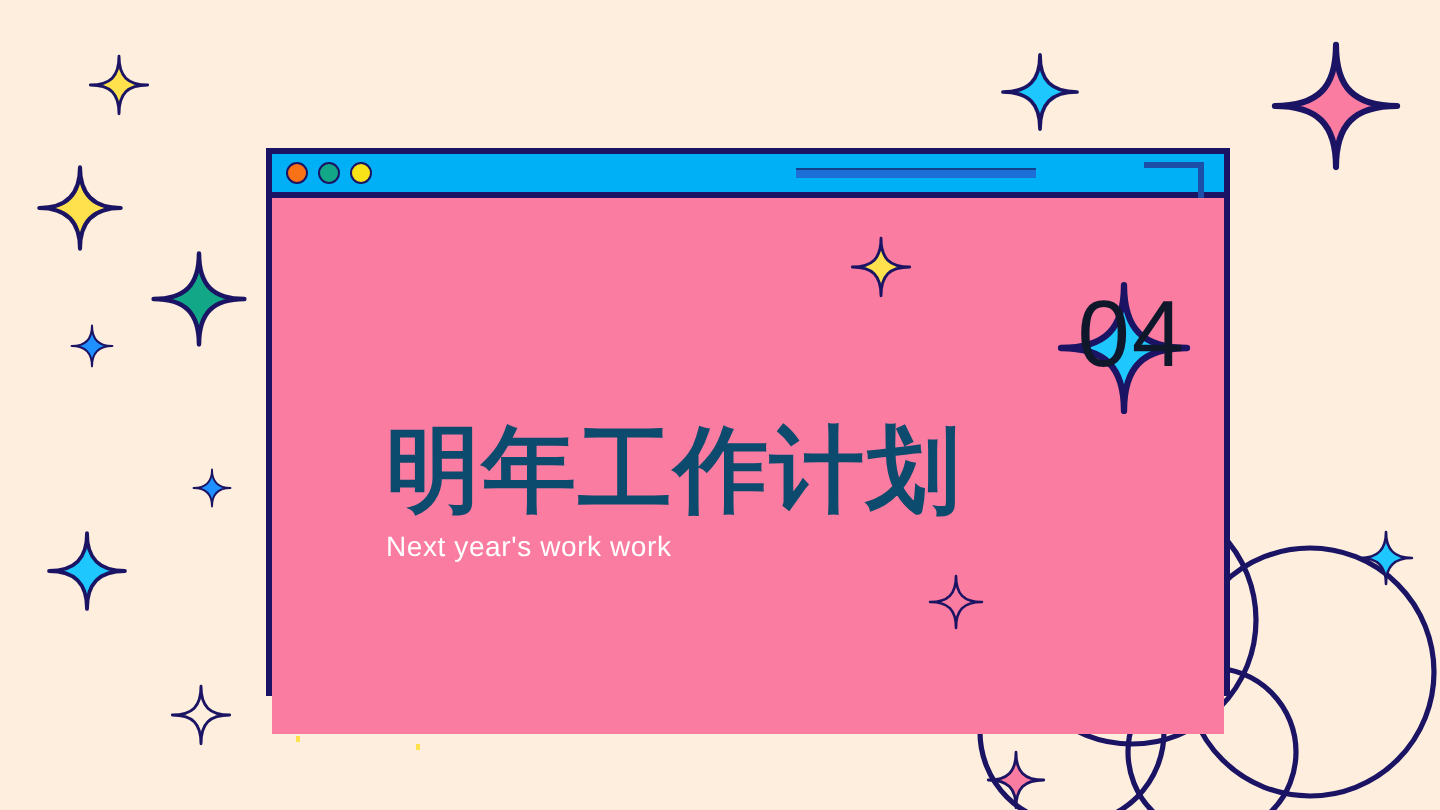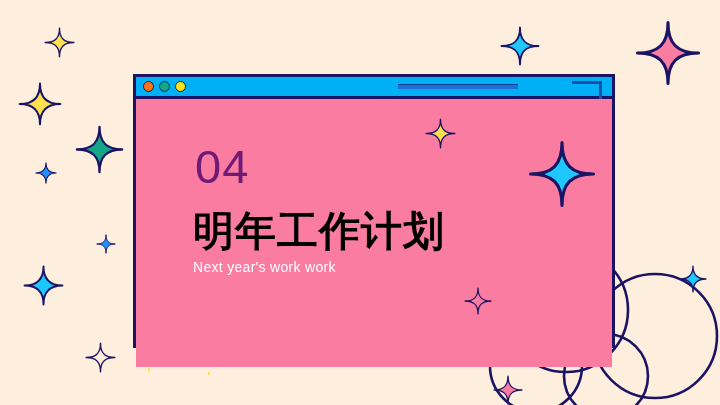--- a/index.html
+++ b/index.html
@@ -44,25 +44,25 @@
     position:absolute;right:10px;top:4px;width:30px;height:18px;
   }
   #maximize-icon .h{position:absolute;left:0;top:0;width:30px;height:3px;background:#1b4fa8;}
   #maximize-icon .v{position:absolute;right:0;top:0;width:3px;height:18px;background:#1b4fa8;}
 
   #page{position:relative;height:100%;background:#fa7ca0;overflow:hidden;}
 
   #content{position:absolute;left:57px;top:44px;width:400px;color:#ffffff;}
   #num{
     font-size:47px;line-height:1;font-weight:400;letter-spacing:1px;
-    color:#701a75;margin:0 0 20px 2px;
+    color:#0f172a;margin:0 0 20px 2px;text-align:right;
   }
   #title-cn{
-    font-size:41px;line-height:1.05;font-weight:700;letter-spacing:1px;
-    color:#000000;margin:0 0 6px 0;white-space:nowrap;
+    font-size:47px;line-height:1.05;font-weight:700;letter-spacing:1px;
+    color:#0c4a6e;margin:0 0 6px 0;white-space:nowrap;
   }
   #title-en{
     font-size:14px;line-height:1.2;font-weight:400;letter-spacing:0.3px;
     color:#ffffff;margin:0;
   }
 </style>
 </head>
 <body>
 
 <div id="stage">

